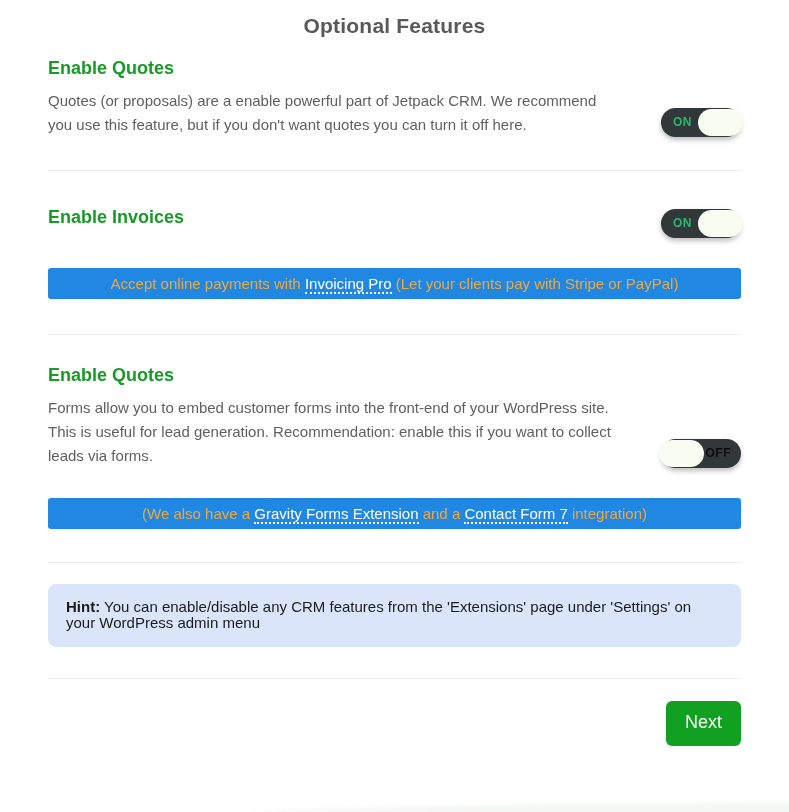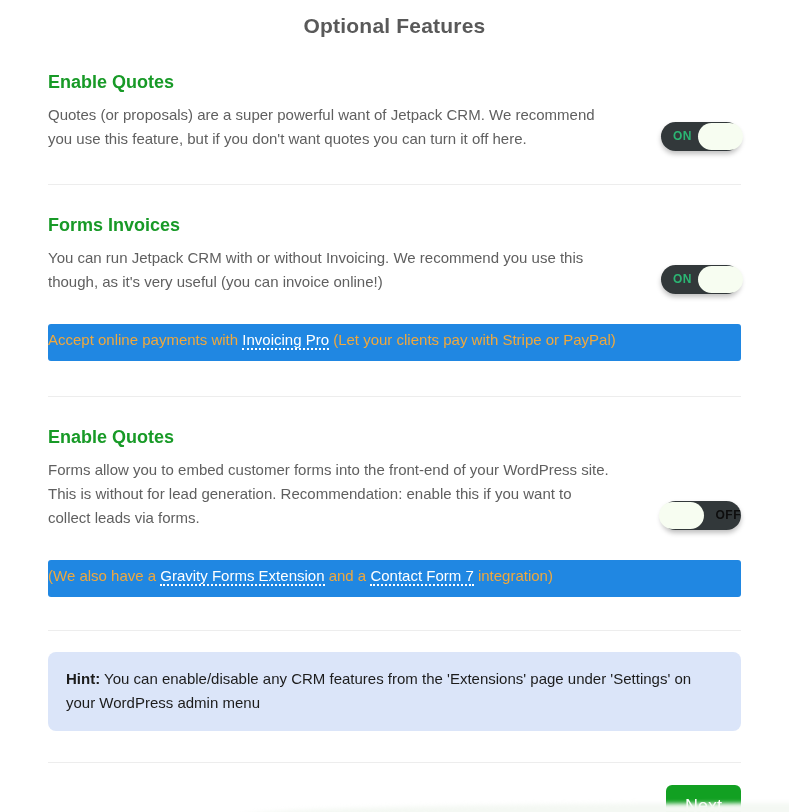--- a/index.html
+++ b/index.html
@@ -13,21 +13,21 @@
   }
   .page {
     width: 789px;
     padding: 14px 48px 0 48px;
   }
   .page-title {
     text-align: center;
     font-size: 21px;
     font-weight: 700;
     color: var(--title-gray, #595959);
-    margin-bottom: 34px;
+    margin-bottom: 20px;
     letter-spacing: 0.2px;
   }
   .feature-row {
     display: flex;
     justify-content: space-between;
     align-items: flex-end;
   }
   .feature-text { max-width: 565px; }
   .feature-heading {
     font-size: 18px;
@@ -64,56 +64,57 @@
   .toggle.off .knob { left: -2px; }
   .toggle .t-label {
     position: absolute;
     top: 0;
     line-height: 29px;
     font-size: 12px;
     font-weight: 700;
     letter-spacing: 0.5px;
   }
   .toggle.on .t-label { left: 12px; color: var(--on-green, #2bb673); }
-  .toggle.off .t-label { right: 0; color: #0d0d0d; }
+  .toggle.off .t-label { right: 10px; color: #0d0d0d; }
   
   .divider {
     border: none;
     border-top: 1px solid var(--divider-gray, #ededed);
     margin: 0;
   }
   .div-1 { margin-top: 33px; margin-bottom: 30px; }
   .div-2 { margin-top: 35px; margin-bottom: 30px; }
   .div-3 { margin-top: 33px; margin-bottom: 21px; }
   .div-4 { margin-top: 31px; margin-bottom: 22px; }
   
   .banner {
     margin-top: 30px;
     background: var(--banner-blue, #2087e2);
     border-radius: 3px;
-    height: 37px;
+    height: 31px;
     line-height: 31px;
+    text-align: center;
     font-size: 15px;
     color: var(--banner-orange, #efa83d);
     white-space: nowrap;
   }
   .banner .banner-link {
     color: #ffffff;
     text-decoration: none;
     border-bottom: 2px dotted #ffffff;
     padding-bottom: 0px;
     cursor: pointer;
   }
   
   .hint-box {
     background: var(--hint-bg, #dbe5f9);
     border-radius: 8px;
     padding: 15px 18px 16px 18px;
     font-size: 15px;
-    line-height: 24px;
+    line-height: 16px;
     color: #1c1c1c;
   }
   .hint-box b { font-weight: 700; }
   
   .button-row {
     display: flex;
     justify-content: flex-end;
   }
   .next-button {
     background: var(--button-green, #12a022);
@@ -140,49 +141,48 @@
 </head>
 <body>
 
 <div class="page">
 
   <h1 class="page-title">Optional Features</h1>
 
   <div class="feature-row">
     <div class="feature-text">
       <div class="feature-heading">Enable Quotes</div>
-      <div class="feature-desc">Quotes (or proposals) are a super powerful want of Jetpack CRM. We recommend you use this feature, but if you don't want quotes you can turn it off here.</div>
+      <div class="feature-desc">Quotes (or proposals) are a enable powerful part of Jetpack CRM. We recommend you use this feature, but if you don't want quotes you can turn it off here.</div>
     </div>
     <div class="toggle on">
       <span class="t-label">ON</span>
       <span class="knob"></span>
     </div>
   </div>
 
   <hr class="divider div-1">
 
   <div class="feature-row">
     <div class="feature-text">
-      <div class="feature-heading">Forms Invoices</div>
-      <div class="feature-desc">You can run Jetpack CRM with or without Invoicing. We recommend you use this though, as it's very useful (you can invoice online!)</div>
+      <div class="feature-heading">Enable Invoices</div>
     </div>
     <div class="toggle on">
       <span class="t-label">ON</span>
       <span class="knob"></span>
     </div>
   </div>
 
   <div class="banner"><span>Accept online payments with </span><a class="banner-link">Invoicing Pro</a><span> (Let your clients pay with Stripe or PayPal)</span></div>
 
   <hr class="divider div-2">
 
   <div class="feature-row">
     <div class="feature-text">
       <div class="feature-heading">Enable Quotes</div>
-      <div class="feature-desc">Forms allow you to embed customer forms into the front-end of your WordPress site. This is without for lead generation. Recommendation: enable this if you want to collect leads via forms.</div>
+      <div class="feature-desc">Forms allow you to embed customer forms into the front-end of your WordPress site. This is useful for lead generation. Recommendation: enable this if you want to collect leads via forms.</div>
     </div>
     <div class="toggle off">
       <span class="t-label">OFF</span>
       <span class="knob"></span>
     </div>
   </div>
 
   <div class="banner"><span>(We also have a </span><a class="banner-link">Gravity Forms Extension</a><span> and a </span><a class="banner-link">Contact Form 7</a><span> integration)</span></div>
 
   <hr class="divider div-3">

